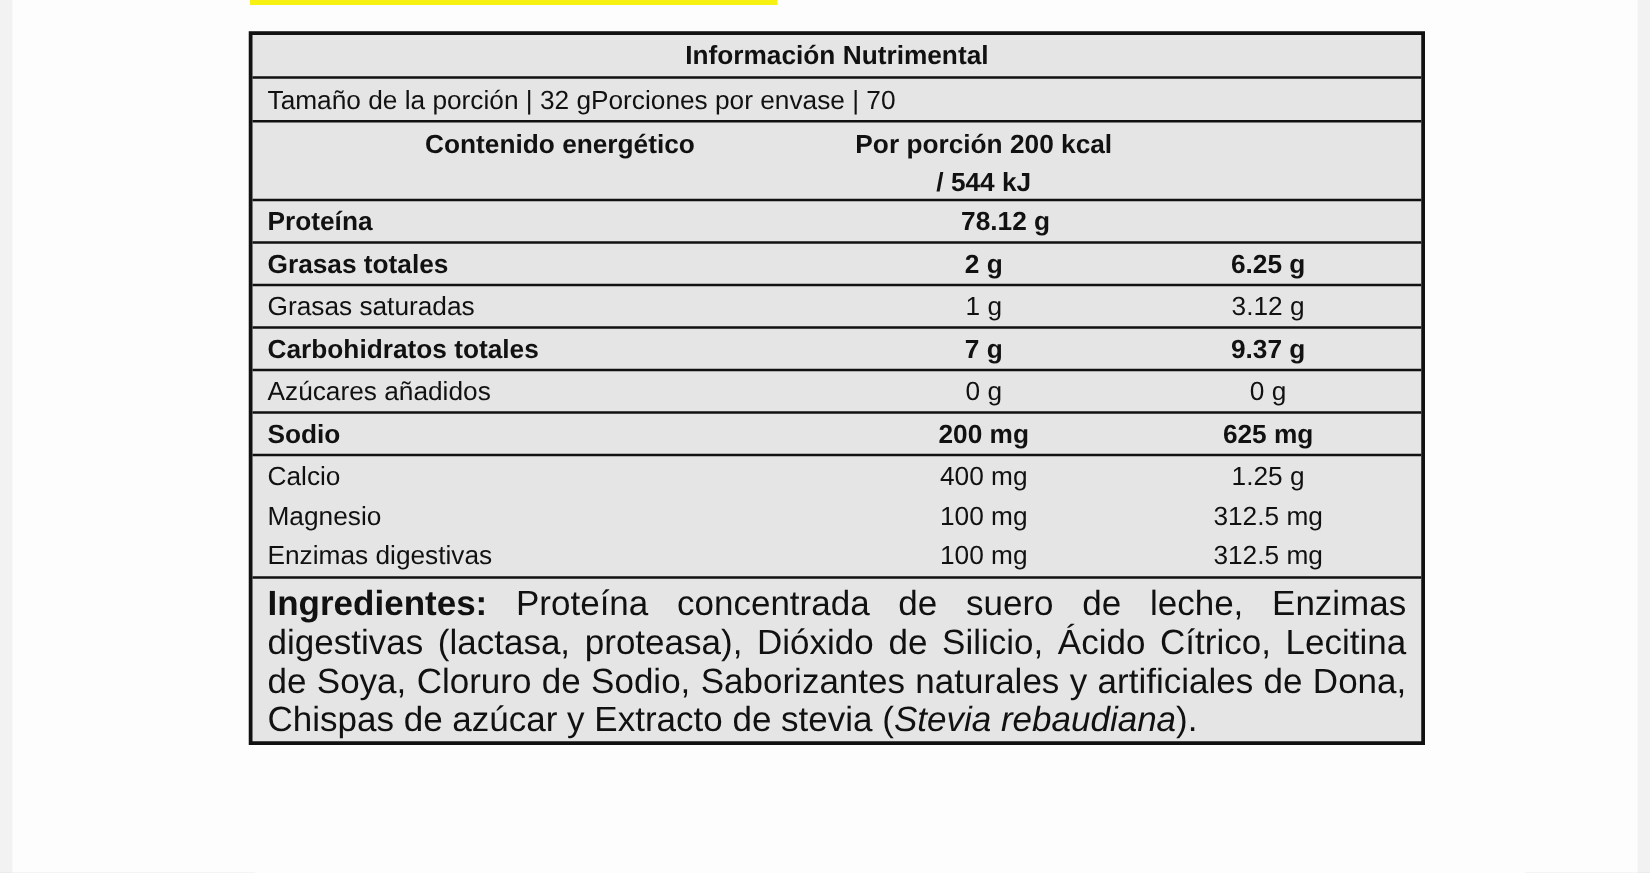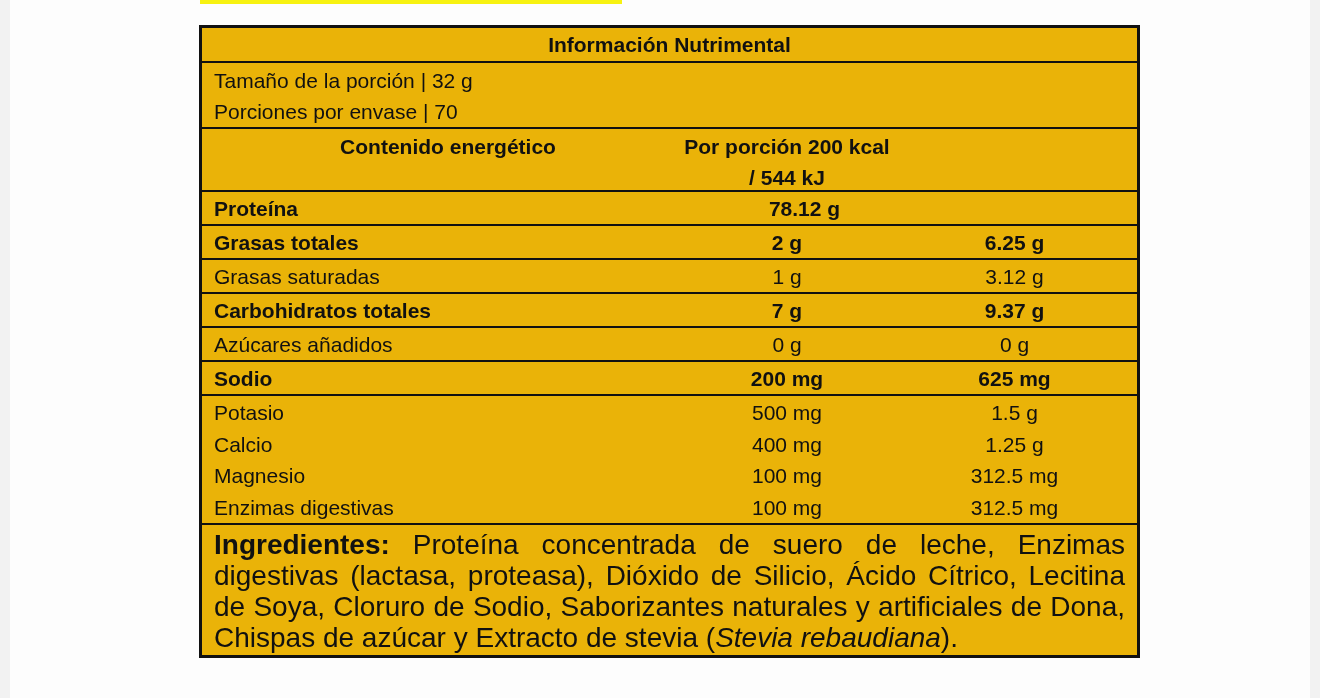--- a/index.html
+++ b/index.html
@@ -15,33 +15,33 @@
       background: #fdfdfd;
     }
     .highlight {
       position: absolute; left: 190px; top: 0; width: 422px; height: 4px;
       background: #f7f211;
     }
     .label-table {
       position: absolute; left: 189px; top: 25px; width: 941px;
       border: 3px solid #111;
       box-sizing: border-box;
-      background: #eab308;
+      background: #e5e5e5;
     }
     .row {
       display: flex;
       border-top: 2px solid #111;
       font-size: 21px;
       line-height: 33px;
     }
     .row:first-child { border-top: none; }
     .title-row {
       justify-content: center; font-weight: bold; height: 33px; line-height: 34px;
     }
-    .serving-row { flex-direction: column; padding: 0 12px; line-height: 31px; padding-top: 2px;}
+    .serving-row { flex-direction: row; padding: 0 12px; line-height: 31px; padding-top: 2px;}
     .c1 { width: 480px; padding-left: 12px; box-sizing: border-box; }
     .c1.indent { }
     .c2 { width: 210px; text-align: center; }
     .c3 { width: 245px; text-align: center; }
     .bold { font-weight: bold; }
     .row.single { height: 32px; }
     .header-row { line-height: 31px; padding-top: 2px; height: 63px; box-sizing: border-box; }
     .header-row .c1, .header-row .c2, .header-row .c3 { font-weight: bold; text-align: center; }
     .minerals { flex-direction: column; padding-top: 1px; line-height: 31.5px; }
     .minerals .mrow { display: flex; }
@@ -95,25 +95,20 @@
       <div class="c3">0 g</div>
     </div>
     <div class="row single bold">
       <div class="c1">Sodio</div>
       <div class="c2">200 mg</div>
       <div class="c3">625 mg</div>
     </div>
 
     <div class="row minerals">
       <div class="mrow">
-        <div class="c1">Potasio</div>
-        <div class="c2">500 mg</div>
-        <div class="c3">1.5 g</div>
-      </div>
-      <div class="mrow">
         <div class="c1">Calcio</div>
         <div class="c2">400 mg</div>
         <div class="c3">1.25 g</div>
       </div>
       <div class="mrow">
         <div class="c1">Magnesio</div>
         <div class="c2">100 mg</div>
         <div class="c3">312.5 mg</div>
       </div>
       <div class="mrow">

